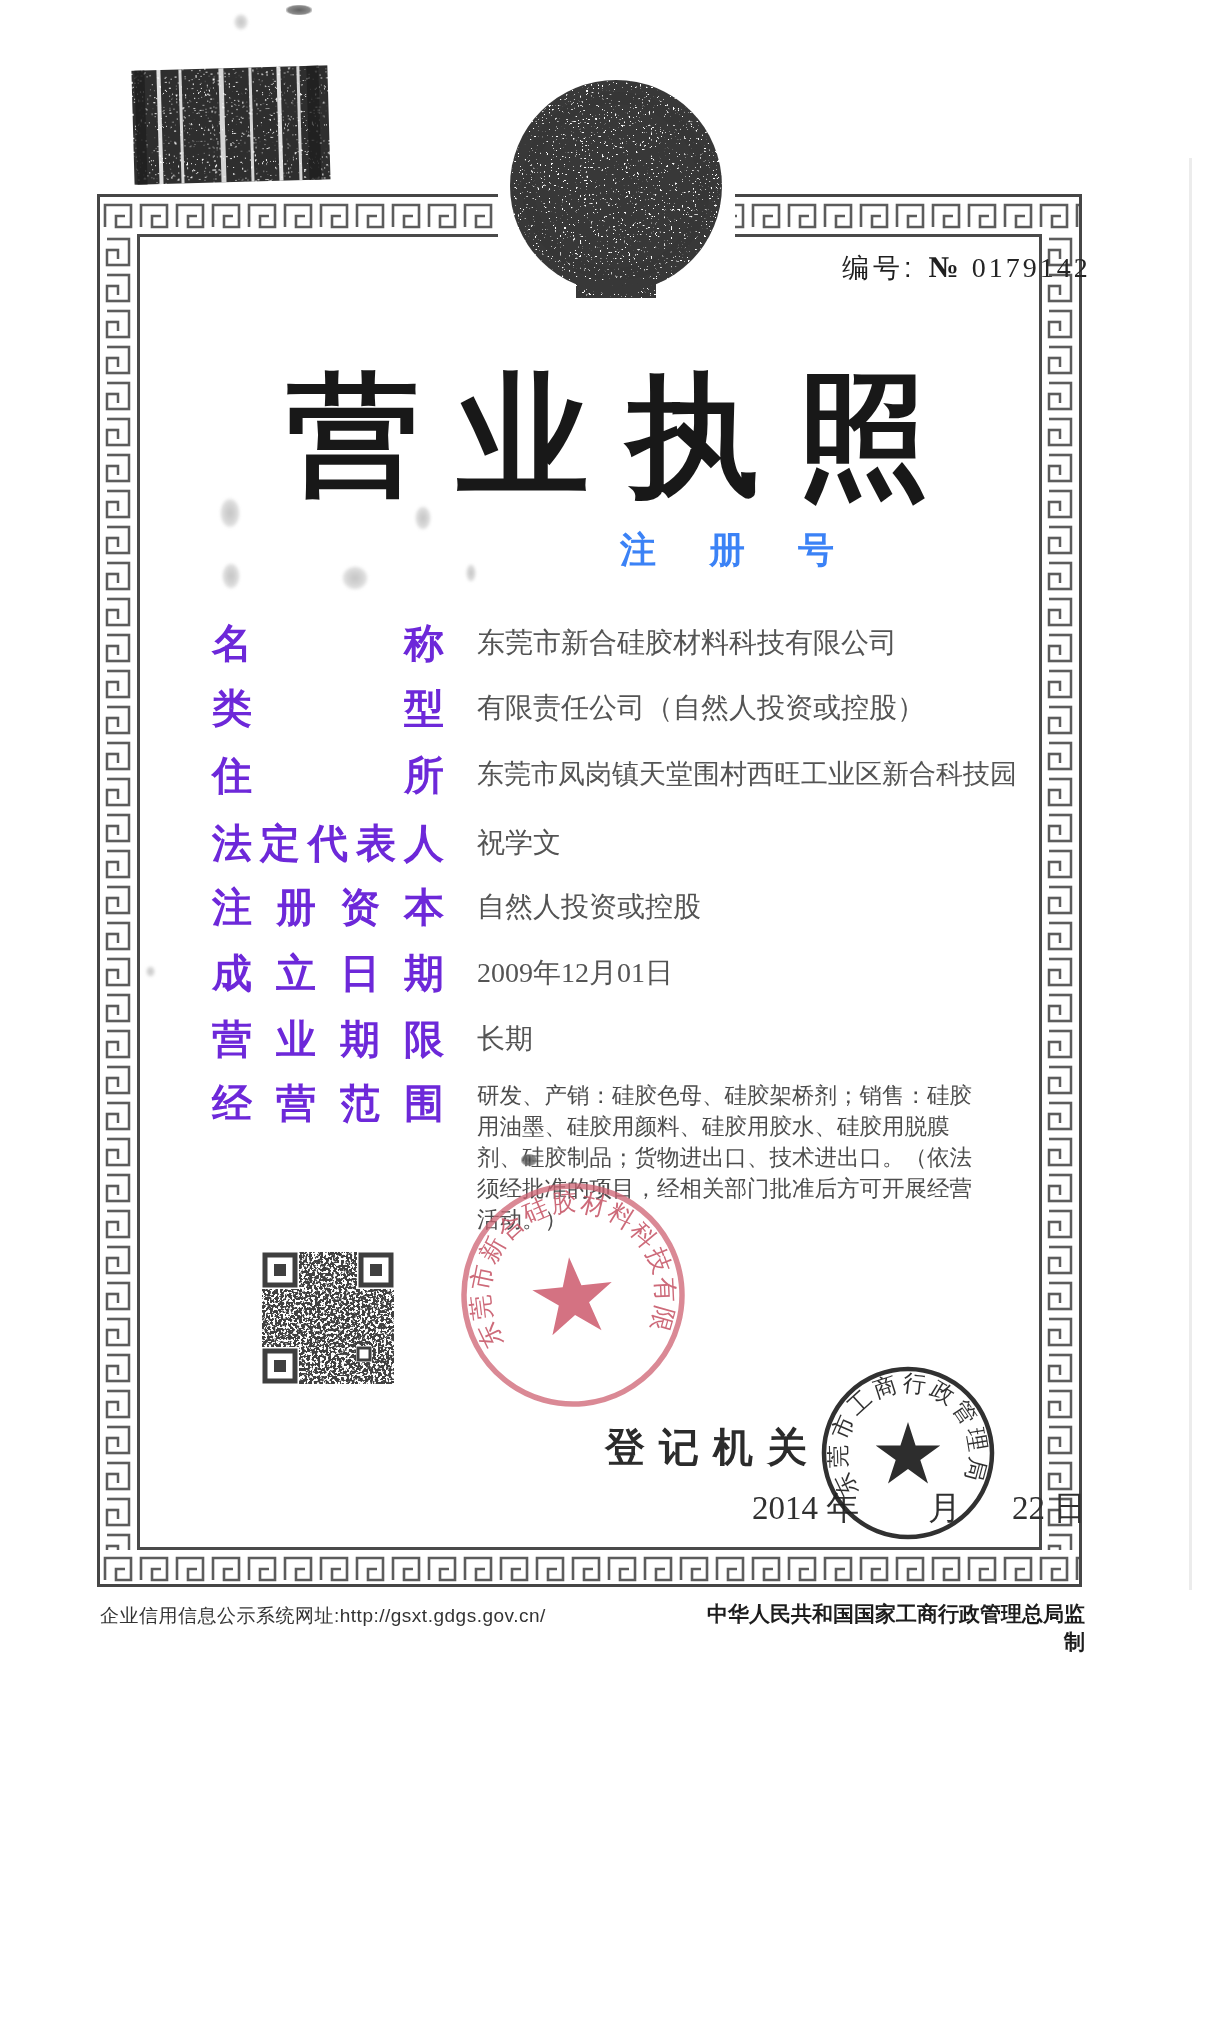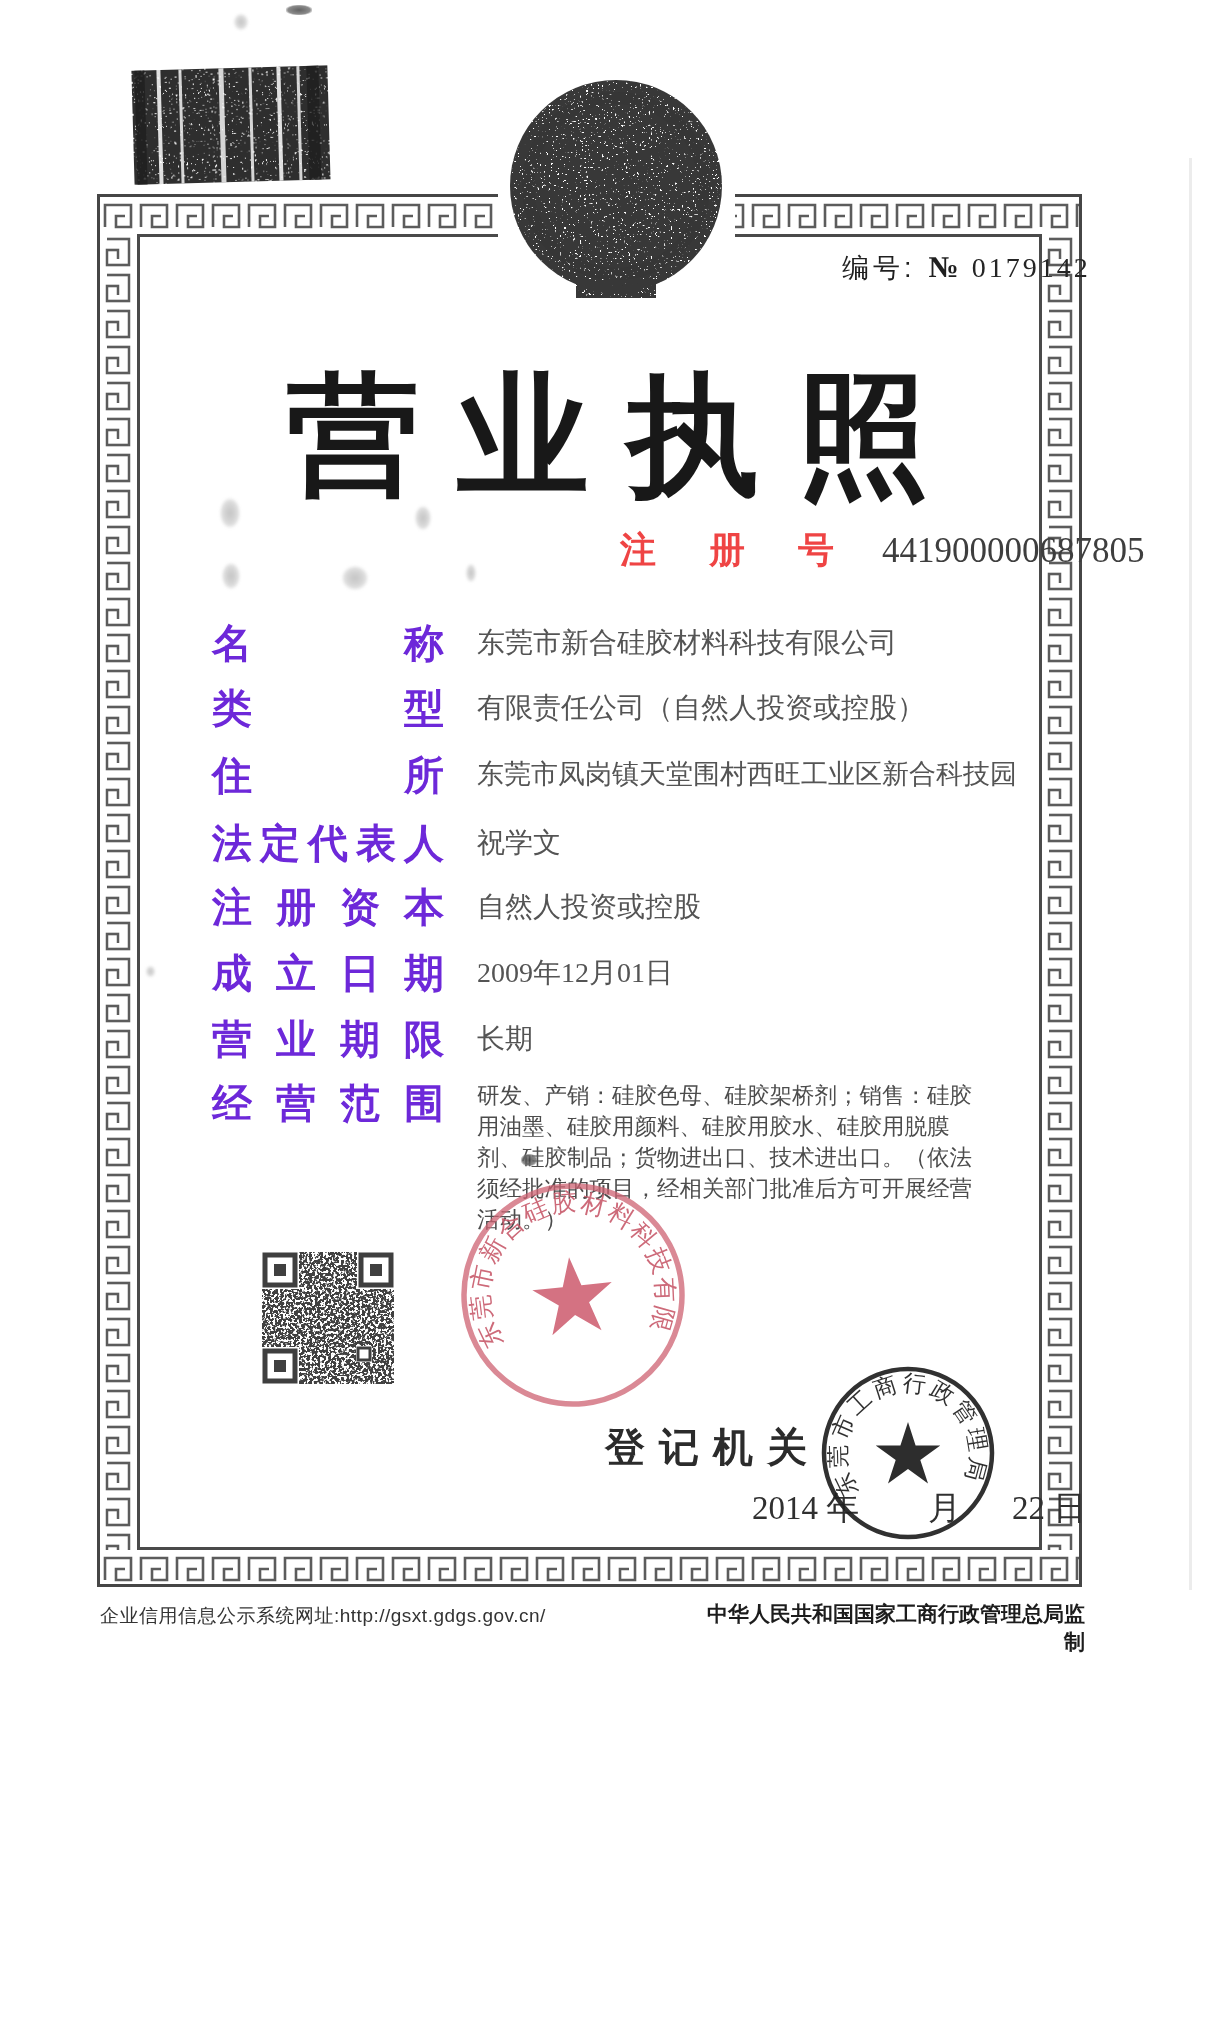--- a/index.html
+++ b/index.html
@@ -15,21 +15,21 @@
   
   .serial{left:842px;top:250px;display:flex;align-items:baseline;gap:13px;color:#1f1f1f;text-align:right;}
   .serial .s-label{font-size:27px;letter-spacing:4px;}
   .serial .s-symbol{font-family:"Liberation Serif",serif;font-weight:bold;font-size:30px;}
   .serial .s-number{font-family:"Liberation Serif",serif;font-size:28px;letter-spacing:3px;color:#252525;}
 
   .title{left:0;right:0;top:348px;text-align:center;font-family:"Liberation Serif",serif;
          font-weight:900;font-size:132px;color:#181818;letter-spacing:38px;padding-left:24px;}
 
   .regno{left:620px;top:526px;display:flex;align-items:baseline;gap:26px;}
-  .regno .r-label{font-family:"Liberation Serif",serif;font-size:36px;letter-spacing:22px;color:#ef4444;font-weight:600;}
+  .regno .r-label{font-family:"Liberation Serif",serif;font-size:36px;letter-spacing:22px;color:#3b82f6;font-weight:600;}
   .regno .r-value{font-family:"Liberation Serif",serif;font-size:35px;color:#3e3e3e;}
 
   
   .row{position:absolute;left:212px;width:790px;height:60px;}
   .f-label{position:absolute;left:0;top:0;width:232px;font-family:"Liberation Serif",serif;
            font-size:40px;font-weight:700;color:#6d28d9;
            text-align:justify;text-align-last:justify;text-justify:inter-character;}
   .f-value{position:absolute;left:265px;top:8px;width:540px;font-family:"Liberation Serif",serif;
            font-size:28px;color:#545454;white-space:nowrap;}
   .f-value.scope{top:4px;width:505px;font-size:22.5px;line-height:31px;white-space:normal;color:#4c4c4c;}
@@ -117,21 +117,20 @@
   <div class="abs serial">
     <span class="s-label">编号:</span>
     <span class="s-symbol">№</span>
     <span class="s-number">0179142</span>
   </div>
 
   <div class="abs title">营业执照</div>
 
   <div class="abs regno">
     <span class="r-label">注 册 号</span>
-    <span class="r-value">441900000687805</span>
   </div>
 
   <div class="row" style="top:616px">
     <span class="f-label">名称</span>
     <span class="f-value">东莞市新合硅胶材料科技有限公司</span>
   </div>
   <div class="row" style="top:681px">
     <span class="f-label">类型</span>
     <span class="f-value">有限责任公司（自然人投资或控股）</span>
   </div>

